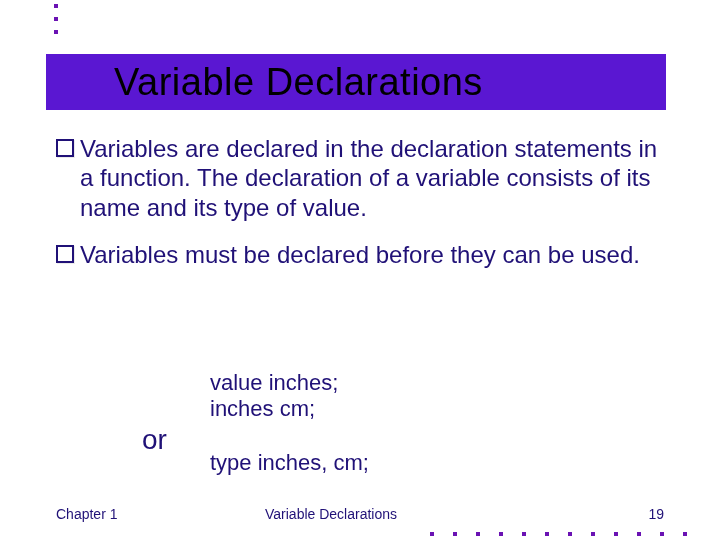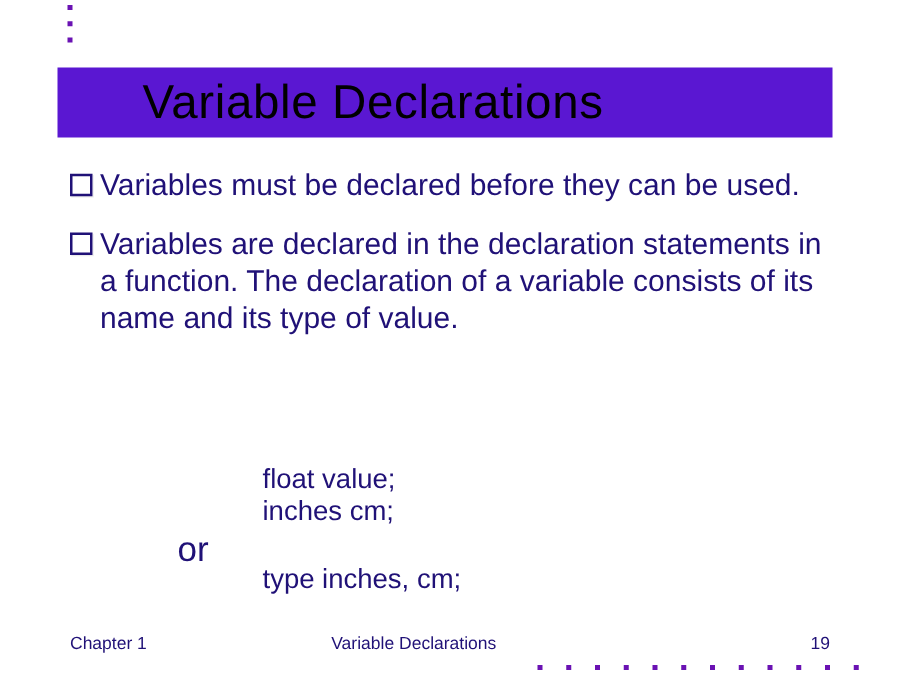--- a/index.html
+++ b/index.html
@@ -140,30 +140,30 @@
   <span class="dot"></span>
 </div>
 
 <div class="title-bar">
   <span class="title-text">Variable Declarations</span>
 </div>
 
 <div class="content">
   <div class="bullet-item">
     <span class="bullet-box"></span>
-    <span class="bullet-text">Variables must be declared before they can be used.</span>
+    <span class="bullet-text">Variables are declared in the declaration statements in a function.  The declaration of a variable consists of its name and its type of value.</span>
   </div>
   <div class="bullet-item">
     <span class="bullet-box"></span>
-    <span class="bullet-text">Variables are declared in the declaration statements in a function.  The declaration of a variable consists of its name and its type of value.</span>
+    <span class="bullet-text">Variables must be declared before they can be used.</span>
   </div>
 </div>
 
 <div class="code-block">
-  <div>float value;</div>
+  <div>value inches;</div>
   <div>inches cm;</div>
 </div>
 
 <div class="or-label">or</div>
 
 <div class="code-block2">
   <div>type inches, cm;</div>
 </div>
 
 <div class="footer">

